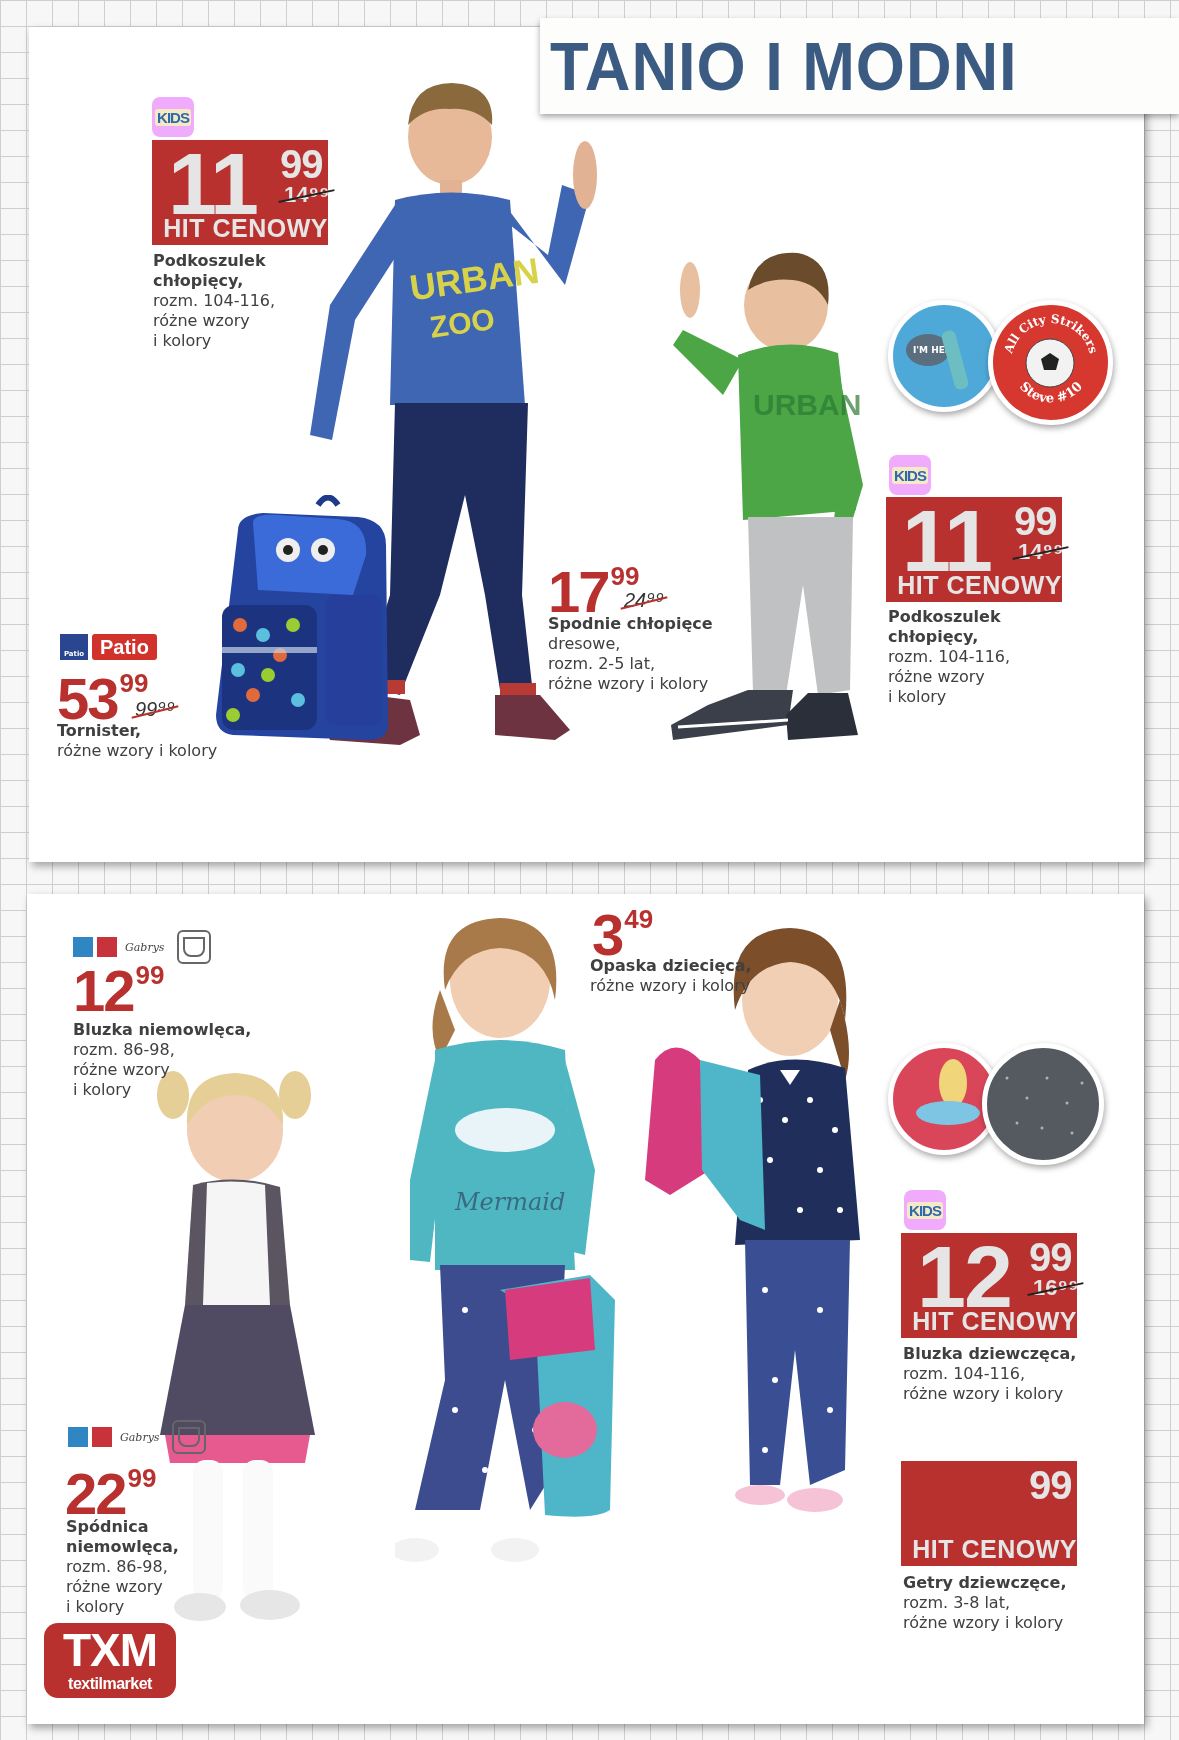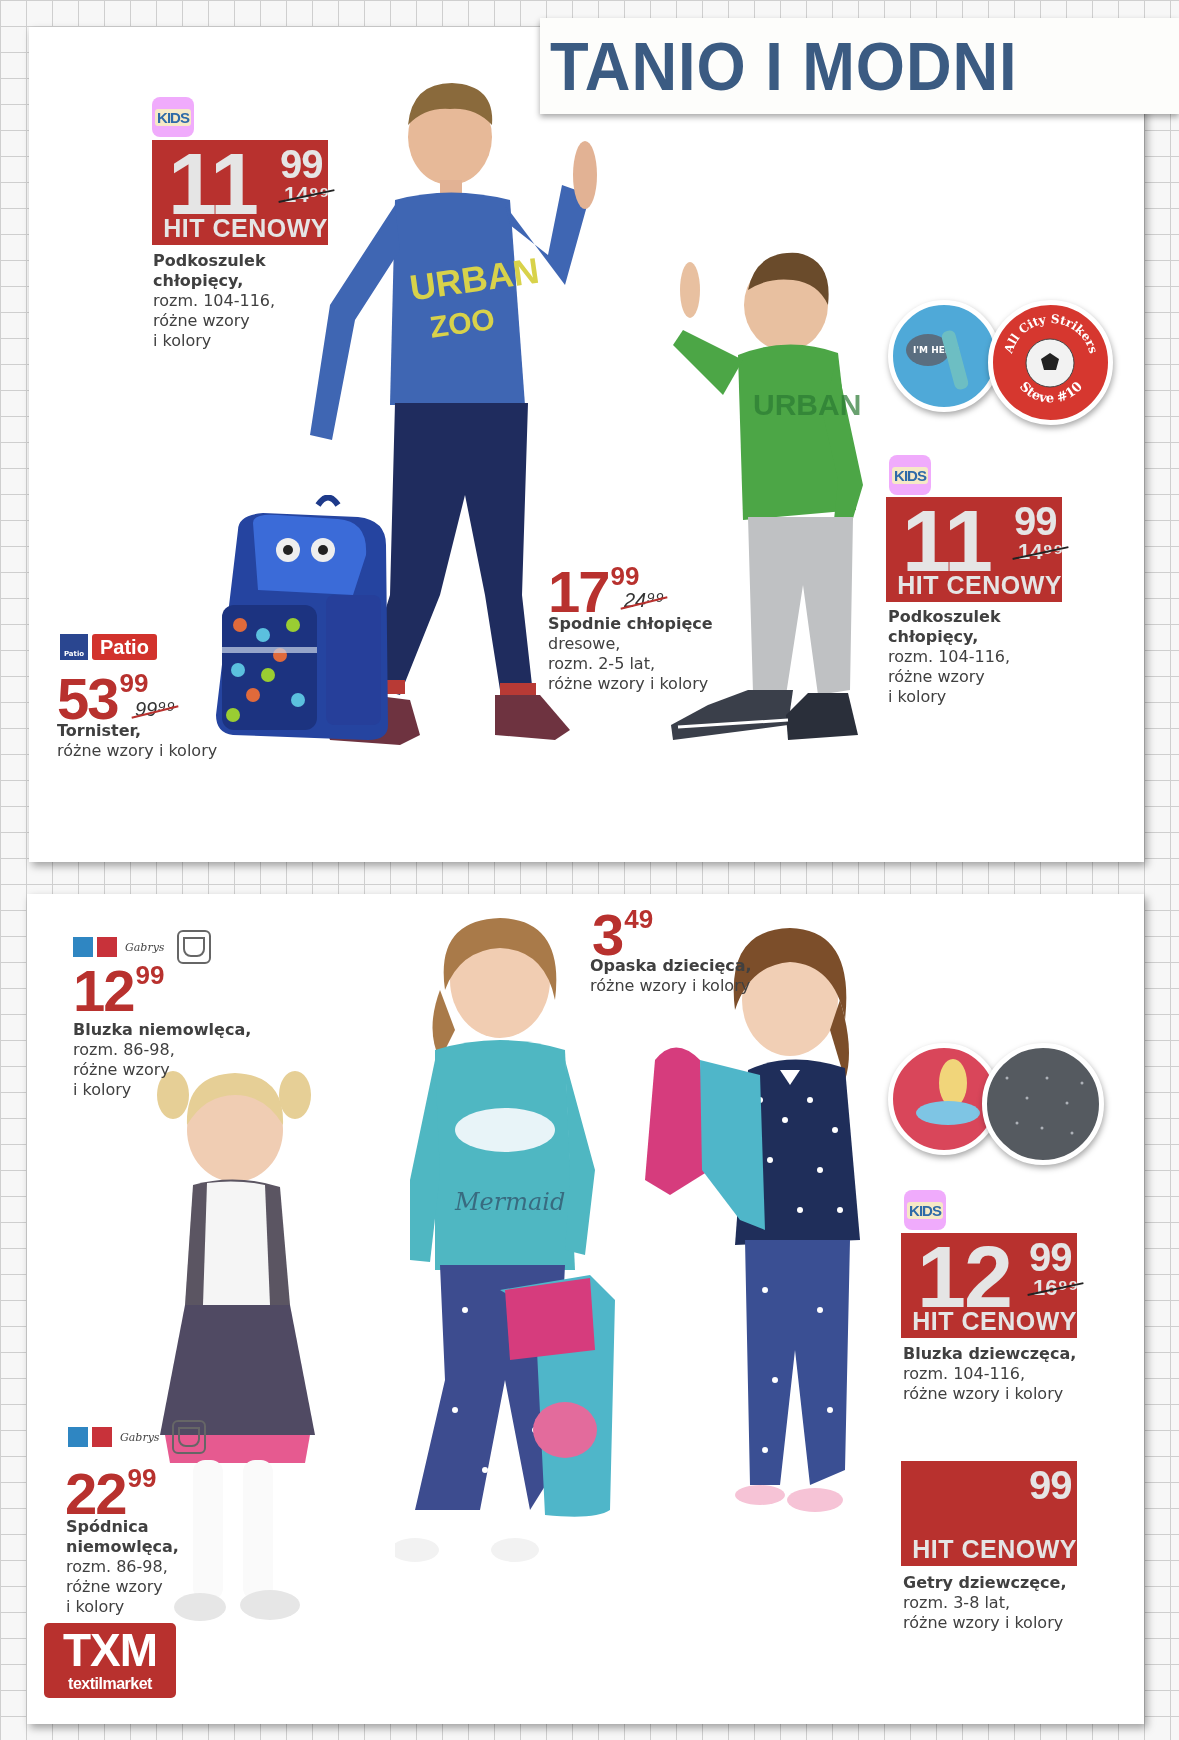--- a/index.html
+++ b/index.html
@@ -46,21 +46,21 @@
 .brand-patio .sq{width:28px;height:26px;background:#2a4690;color:#fff;font-size:7px;font-weight:bold;display:flex;align-items:flex-end;justify-content:center;padding-bottom:2px}
 .brand-patio .wm{height:26px;background:#d2322c;color:#fff;font-family:"Liberation Sans",sans-serif;font-weight:bold;font-size:20px;padding:0 8px;line-height:26px;border-radius:3px}
 
 .brand-row{position:absolute;display:flex;align-items:center;gap:4px}
 .brand-row .b1{width:20px;height:20px;background:#2f86c2}
 .brand-row .b2{width:20px;height:20px;background:#c8323a}
 .brand-row .sig{font-family:"DejaVu Serif",serif;font-style:italic;font-size:11px;color:#444;margin-left:4px}
 .brand-row .cert{width:34px;height:34px;border:2px solid #666;border-radius:6px;margin-left:8px;display:flex;align-items:center;justify-content:center}
 .brand-row .cert::before{content:"";width:18px;height:16px;border:2px solid #666;border-radius:0 0 8px 8px}
 
-.txm{position:absolute;left:44px;top:1623px;width:132px;height:75px;background:#b8312e;border-radius:5px;color:#fff;font-family:"Liberation Sans",sans-serif;font-weight:bold;text-align:center}
+.txm{position:absolute;left:44px;top:1623px;width:132px;height:75px;background:#b8312e;border-radius:14px;color:#fff;font-family:"Liberation Sans",sans-serif;font-weight:bold;text-align:center}
 .txm .big{font-size:46px;line-height:50px;letter-spacing:-1px;margin-top:2px}
 .txm .small{font-size:16px;line-height:18px;letter-spacing:-.5px}
 
 .badge-circle{position:absolute;border-radius:50%;border:5px solid #fff;box-shadow:1px 3px 6px rgba(0,0,0,.35);overflow:hidden}
 </style>
 </head>
 <body>
 
 <div class="panel panel-top"></div>
 <div class="panel panel-bottom"></div>

